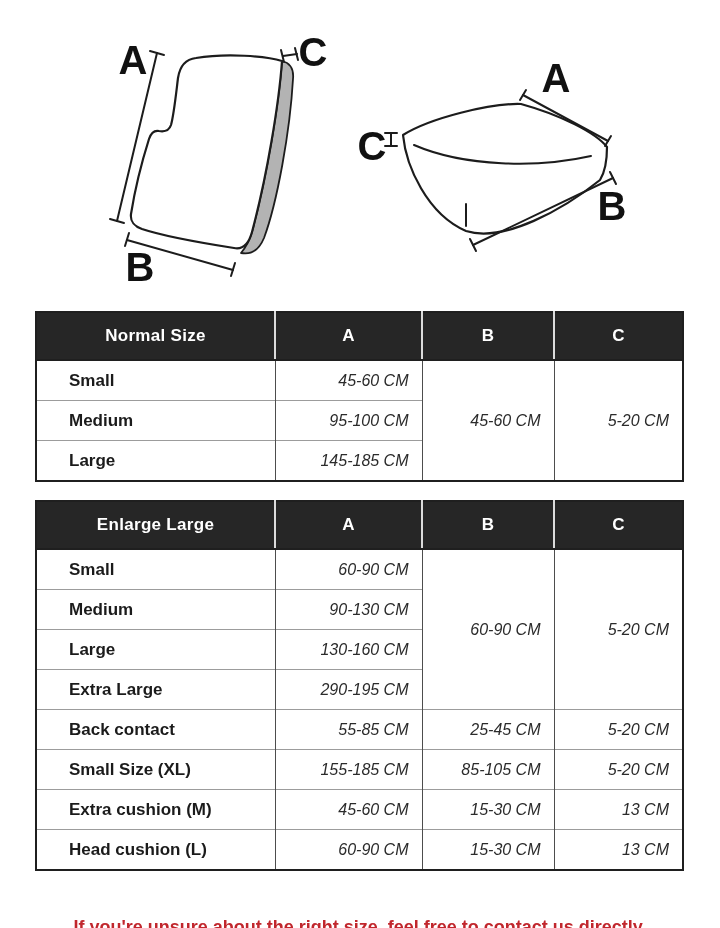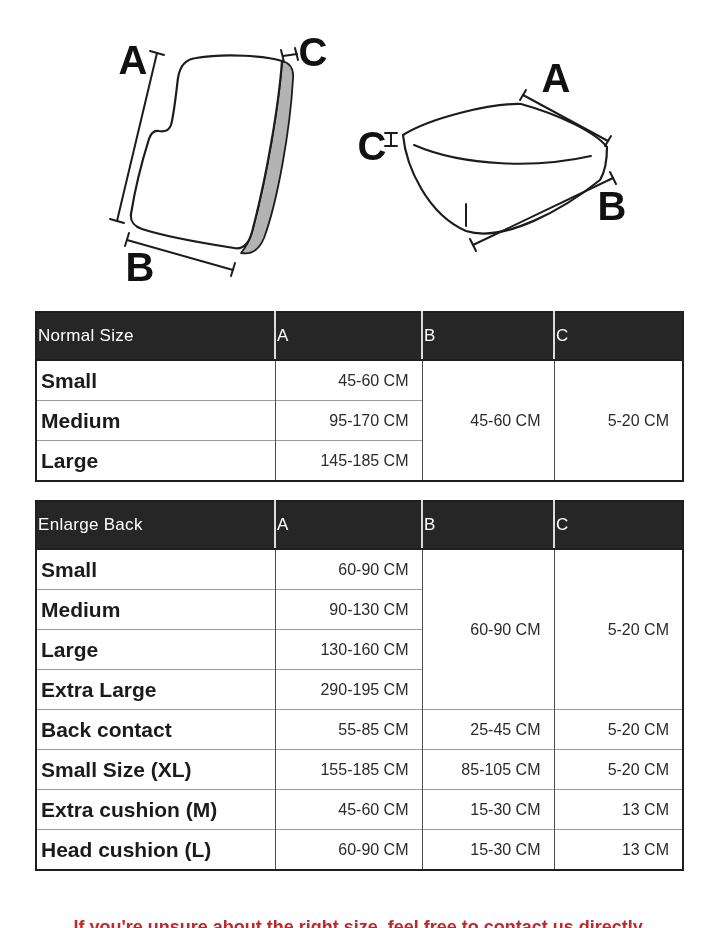--- a/index.html
+++ b/index.html
@@ -21,28 +21,28 @@
   
   table.size-table {
     border-collapse:collapse; table-layout:fixed;
     width:647px; margin-left:35px;
     border:2px solid var(--border-dark,#1f1f1f);
   }
   table.t1 { margin-top:11px; }
   table.t2 { margin-top:18px; }
   .size-table th {
     background:var(--header-bg,#262626); color:var(--header-text,#ffffff);
-    font-size:17px; font-weight:400; height:44px; text-align:left;
+    font-size:17px; font-weight:700; height:44px; text-align:center;
     letter-spacing:0.3px; border-bottom:2px solid var(--border-dark,#1f1f1f);
   }
   .size-table th + th { border-left:2px solid #dcdcdc; }
   .size-table td { height:37px; background:#ffffff; }
-  .size-table tbody td + td { border-left:1.5px solid var(--col-line,#4d4d4d); }
+  .size-table tbody td + td { border-left:1.5px solid var(--col-line,#4d4d4d);font-style:italic; }
   .size-table tbody tr + tr td { border-top:1px solid var(--row-line,#9c9c9c);margin-left:16px; }
-  td.lbl { font-weight:700; font-size:21px; color:#1b1b1b; text-align:left; padding-left:4px; }
+  td.lbl { font-weight:700; font-size:17px; color:#1b1b1b; text-align:left; padding-left:32px; }
   td.val { font-size:16px; color:#2b2b2b; text-align:right; padding-right:13px; }
   td.merged { vertical-align:middle; }
 
   
   .note {
     margin-top:46px; text-align:center;
     font-size:18px; font-weight:700; color:var(--note-red,#c1272d);
   }
 </style>
 </head>
@@ -122,39 +122,39 @@
     </thead>
     <tbody>
       <tr>
         <td class="lbl">Small</td>
         <td class="val">45-60 CM</td>
         <td class="val merged" rowspan="3">45-60 CM</td>
         <td class="val merged" rowspan="3">5-20 CM</td>
       </tr>
       <tr>
         <td class="lbl">Medium</td>
-        <td class="val">95-170 CM</td>
+        <td class="val">95-100 CM</td>
       </tr>
       <tr>
         <td class="lbl">Large</td>
         <td class="val">145-185 CM</td>
       </tr>
     </tbody>
   </table>
 
   <table class="size-table t2">
     <colgroup>
         <col style="width:239px">
         <col style="width:147px">
         <col style="width:132px">
         <col style="width:129px">
       </colgroup>
     <thead>
       <tr>
-        <th>Enlarge Back</th>
+        <th>Enlarge Large</th>
         <th>A</th>
         <th>B</th>
         <th>C</th>
       </tr>
     </thead>
     <tbody>
       <tr>
         <td class="lbl">Small</td>
         <td class="val">60-90 CM</td>
         <td class="val merged" rowspan="4">60-90 CM</td>

